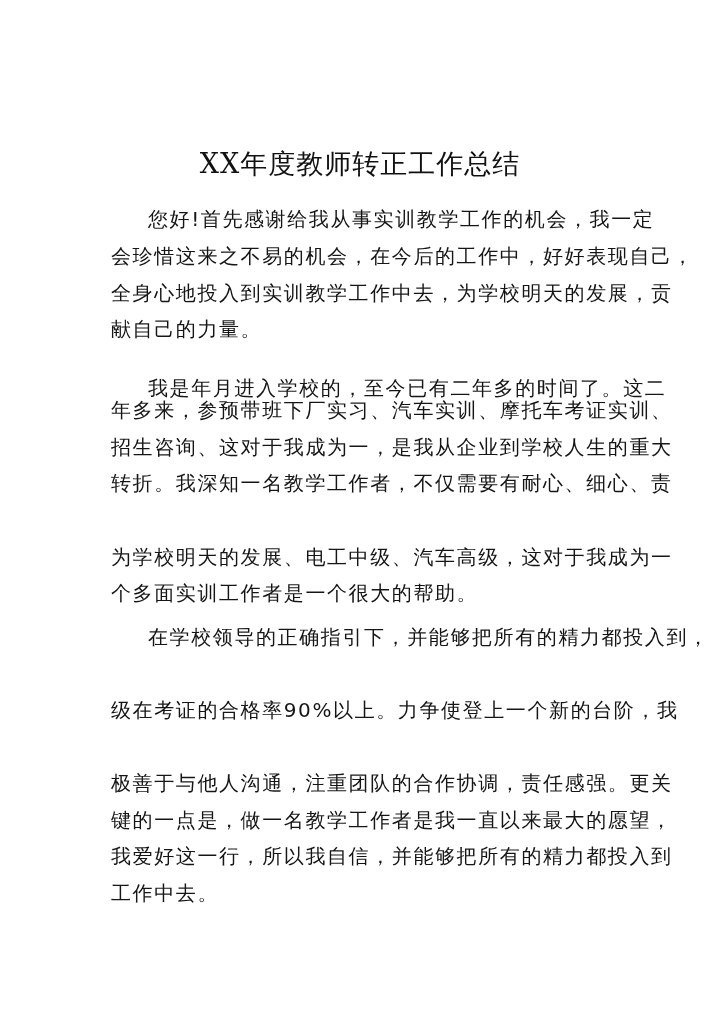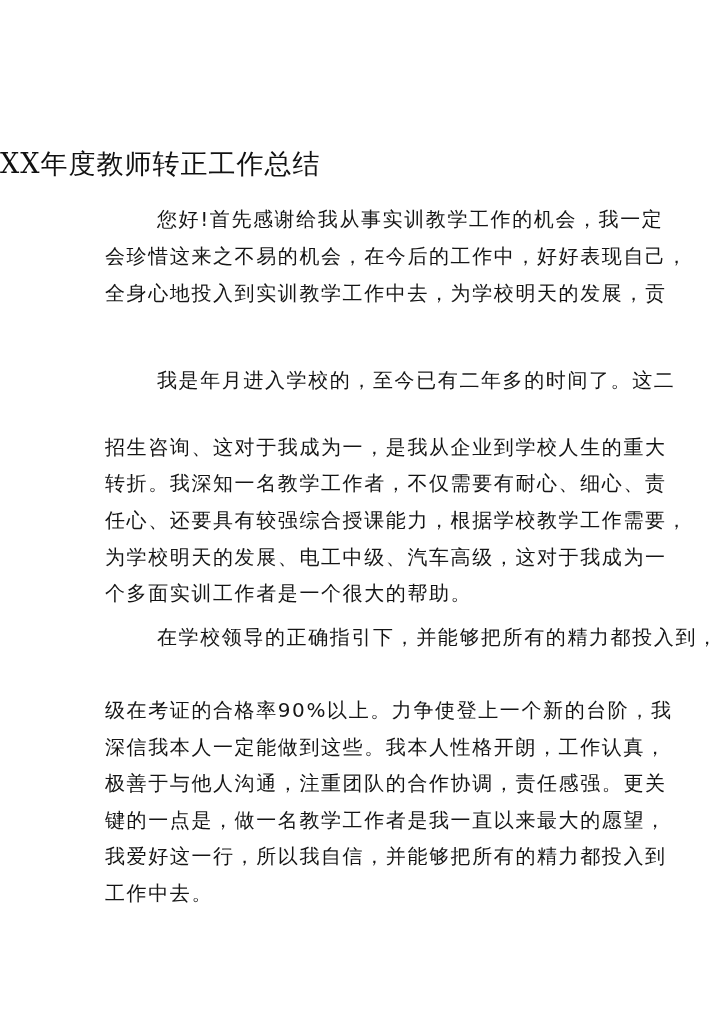--- a/index.html
+++ b/index.html
@@ -1,38 +1,38 @@
 <!DOCTYPE html>
 <html><head>
 <meta charset="utf-8">
 <style>
   html, body { margin: 0; padding: 0; background: #ffffff; }
   body { width: 720px; height: 1017px; position: relative; overflow: hidden; font-family: "DejaVu Sans", sans-serif; color: #111; }
   .page { position: absolute; left: 0; top: 0; width: 720px; height: 1017px; background: #fff; }
-  .title { position: absolute; left: 0; top: 146px; width: 720px; text-align: left; font-family: "DejaVu Serif", serif; font-size: 27px; letter-spacing: 1px; color: #111; }
-  .line { position: absolute; left: 105px; width: 510px; font-size: 20px; line-height: 24px; white-space: nowrap; color: #151515; letter-spacing: 1.6px; }
-  .indent { left: 148px; width: 470px; margin-left: 9px; }
+  .title { position: absolute; left: 0; top: 146px; width: 720px; text-align: center; font-family: "DejaVu Serif", serif; font-size: 27px; letter-spacing: 1px; color: #111; }
+  .line { position: absolute; left: 111px; width: 510px; font-size: 20px; line-height: 24px; white-space: nowrap; color: #151515; letter-spacing: 1.6px; }
+  .indent { left: 148px; width: 470px; }
 </style>
 </head>
 <body>
 
 <div class="page">
   <div class="title">XX年度教师转正工作总结</div>
 
   <div class="line indent" style="top:207px">您好!首先感谢给我从事实训教学工作的机会，我一定</div>
   <div class="line" style="top:244px">会珍惜这来之不易的机会，在今后的工作中，好好表现自己，</div>
   <div class="line" style="top:281px">全身心地投入到实训教学工作中去，为学校明天的发展，贡</div>
+  <div class="line" style="top:317px">献自己的力量。</div>
 
-  <div class="line indent" style="top:368px">我是年月进入学校的，至今已有二年多的时间了。这二</div>
+  <div class="line indent" style="top:376px">我是年月进入学校的，至今已有二年多的时间了。这二</div>
+  <div class="line" style="top:398px">年多来，参预带班下厂实习、汽车实训、摩托车考证实训、</div>
   <div class="line" style="top:435px">招生咨询、这对于我成为一，是我从企业到学校人生的重大</div>
   <div class="line" style="top:471px">转折。我深知一名教学工作者，不仅需要有耐心、细心、责</div>
-  <div class="line" style="top:508px">任心、还要具有较强综合授课能力，根据学校教学工作需要，</div>
   <div class="line" style="top:545px">为学校明天的发展、电工中级、汽车高级，这对于我成为一</div>
   <div class="line" style="top:581px">个多面实训工作者是一个很大的帮助。</div>
 
   <div class="line indent" style="top:625px">在学校领导的正确指引下，并能够把所有的精力都投入到，</div>
   <div class="line" style="top:698px">级在考证的合格率90%以上。力争使登上一个新的台阶，我</div>
-  <div class="line" style="top:735px">深信我本人一定能做到这些。我本人性格开朗，工作认真，</div>
   <div class="line" style="top:771px">极善于与他人沟通，注重团队的合作协调，责任感强。更关</div>
   <div class="line" style="top:808px">键的一点是，做一名教学工作者是我一直以来最大的愿望，</div>
   <div class="line" style="top:881px">工作中去。</div>
   <div class="line" style="top:844px">我爱好这一行，所以我自信，并能够把所有的精力都投入到</div>
 </div>
 
 </body></html>

